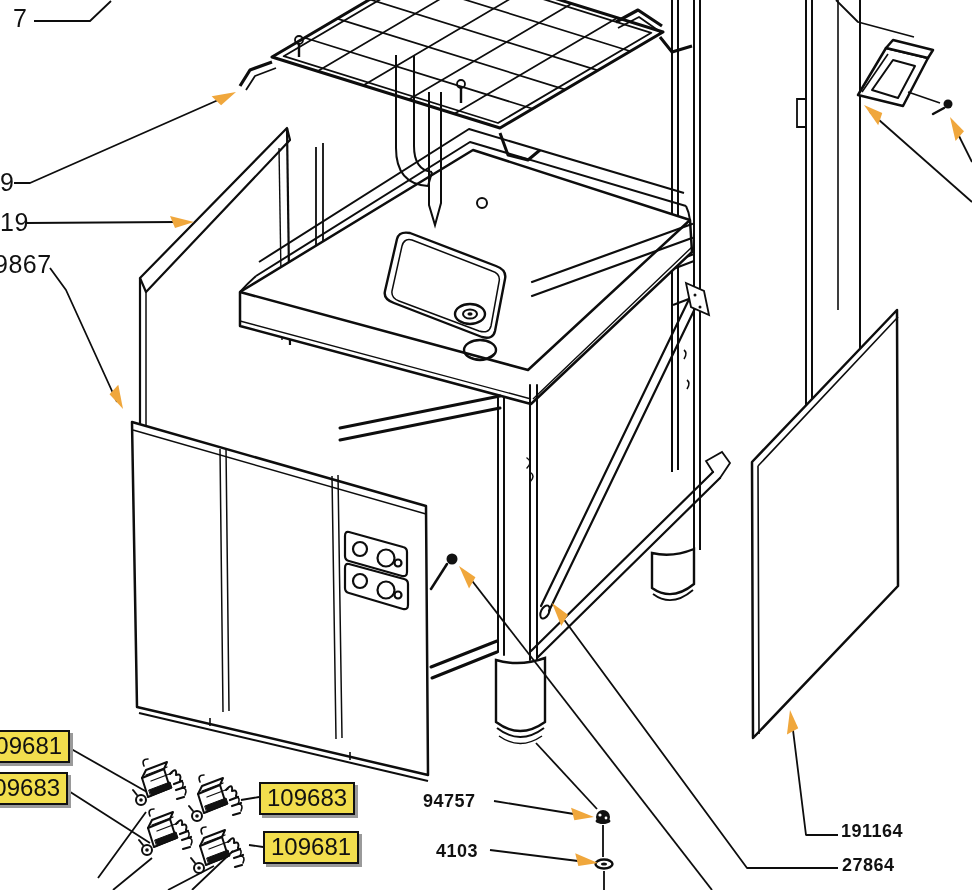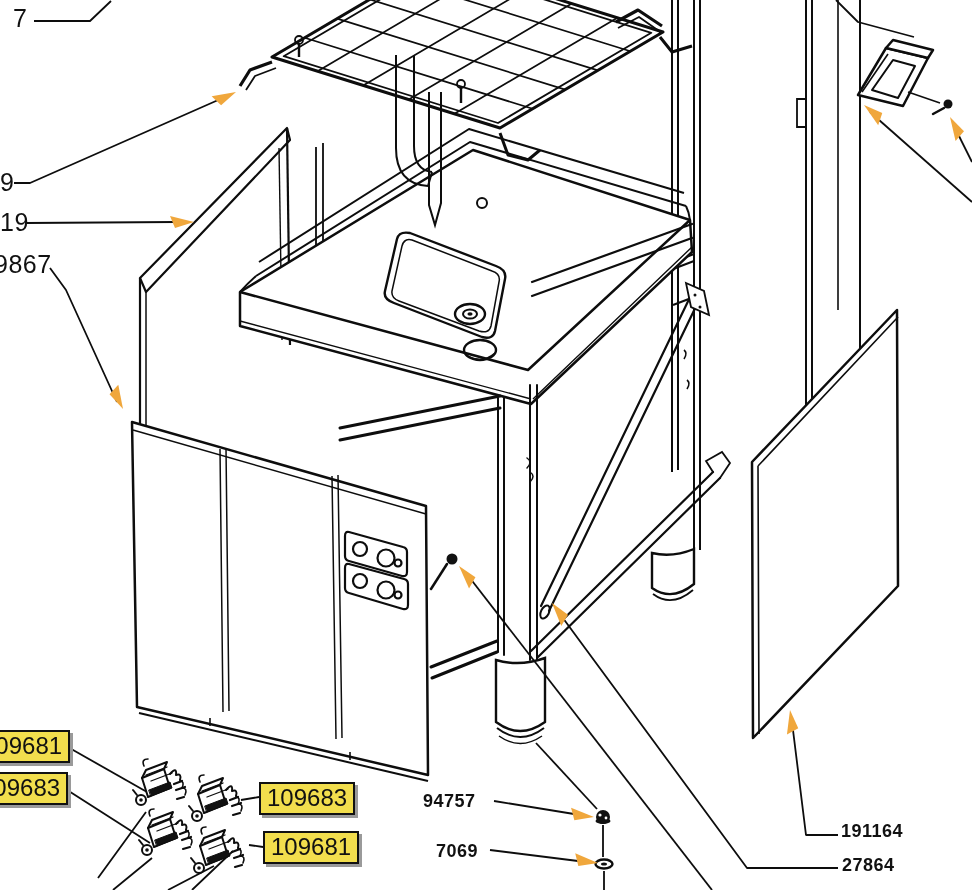--- a/index.html
+++ b/index.html
@@ -231,21 +231,21 @@
     <use href="#valve-sym" transform="translate(140,810)"></use>
     <use href="#valve-sym" transform="translate(192,828)"></use>
   </g>
 </svg>
 
 <div class="lbl" style="top:6px;left:13px">7</div>
 <div class="lbl" style="top:170px;left:0px">9</div>
 <div class="lbl" style="top:210px;left:0px">19</div>
 <div class="lbl" style="top:252px;left:-6px">9867</div>
 <div class="lbl small" style="top:792px;left:423px">94757</div>
-<div class="lbl small" style="top:842px;left:436px">7069</div>
+<div class="lbl small" style="top:842px;left:436px">4103</div>
 <div class="lbl small" style="top:822px;left:841px">191164</div>
 <div class="lbl small" style="top:856px;left:842px">27864</div>
 
 <div class="tag" style="top:730px;left:-26px">109681</div>
 <div class="tag" style="top:772px;left:-28px">109683</div>
 <div class="tag" style="top:782px;left:259px">109683</div>
 <div class="tag" style="top:831px;left:263px">109681</div>
 
 </div>
 

